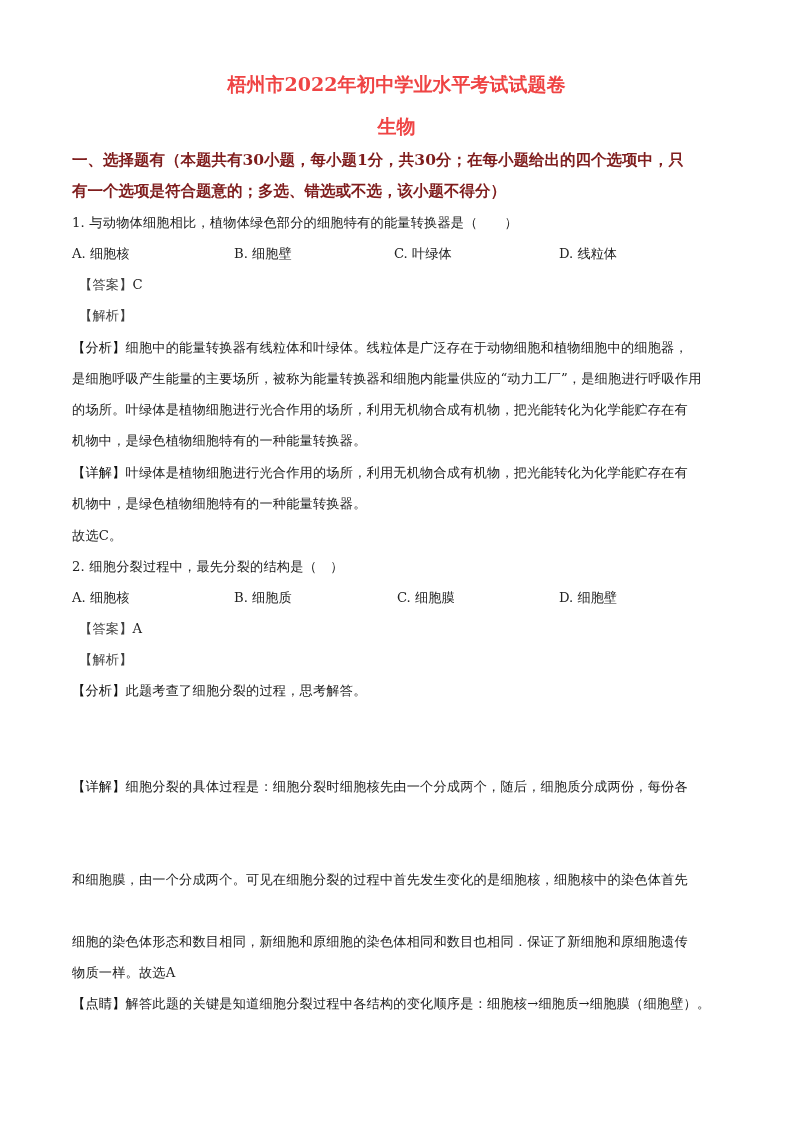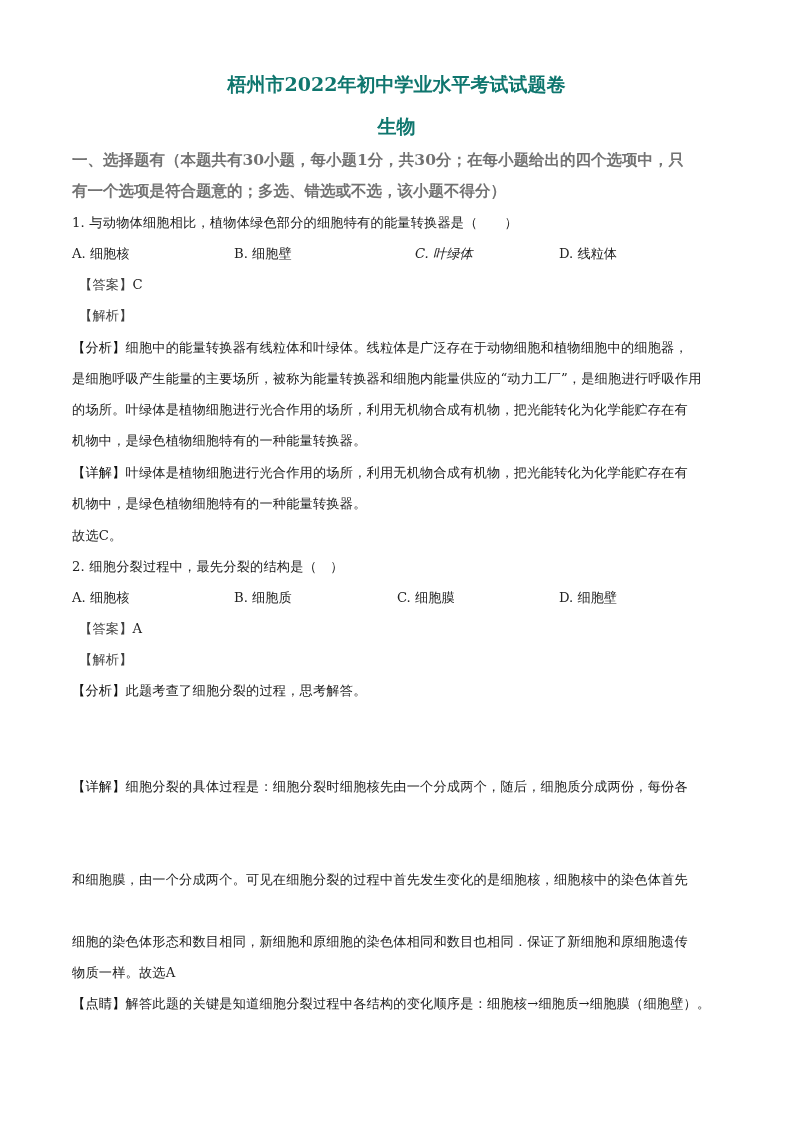--- a/index.html
+++ b/index.html
@@ -4,48 +4,48 @@
 <style>
   html, body { margin: 0; padding: 0; background: #ffffff; }
   body {
     width: 793px; height: 1122px; position: relative; overflow: hidden;
     font-family: "DejaVu Serif", "Liberation Serif", serif;
     color: #1a1a1a;
   }
   .page { position: absolute; left: 0; top: 0; width: 793px; height: 1122px; }
   .title {
     position: absolute; left: 0; width: 793px; text-align: center;
-    font-weight: bold; font-size: 19px; color: #0f766e;
+    font-weight: bold; font-size: 19px; color: #ef4444;
   }
   .line {
     position: absolute; left: 72px; font-size: 13.2px; white-space: nowrap;
     color: #222; letter-spacing: 0.2px;
   }
   .section {
-    position: absolute; left: 72px; font-size: 15.5px; font-weight: bold; white-space: nowrap; color: #737373;
+    position: absolute; left: 72px; font-size: 15.5px; font-weight: bold; white-space: nowrap; color: #7f1d1d;
   }
   .tag { color: #404040; margin-left: 7px; }
   .tag-dark { color: #111; }
   .opt { position: absolute; font-size: 13.2px; white-space: nowrap; color: #222; }
 </style>
 </head>
 <body>
 
 <div class="page">
 
   <div class="title" style="top:72px;">梧州市2022年初中学业水平考试试题卷</div>
   <div class="title" style="top:114px;">生物</div>
 
   <div class="section" style="top:150px;">一、选择题有（本题共有30小题，每小题1分，共30分；在每小题给出的四个选项中，只</div>
   <div class="section" style="top:181px;">有一个选项是符合题意的；多选、错选或不选，该小题不得分）</div>
 
   <div class="line" style="top:214px;">1. 与动物体细胞相比，植物体绿色部分的细胞特有的能量转换器是（　　）</div>
   <div class="opt" style="left:72px; top:245px;">A. 细胞核</div>
   <div class="opt" style="left:234px; top:245px;">B. 细胞壁</div>
-  <div class="opt" style="left:415px; top:245px;font-style:italic;">C. 叶绿体</div>
+  <div class="opt" style="left:394px; top:245px;">C. 叶绿体</div>
   <div class="opt" style="left:559px; top:245px;">D. 线粒体</div>
 
   <div class="line" style="top:276px;">
     <span class="tag">【答案】</span><span>C</span>
   </div>
   <div class="line" style="top:307px;">
     <span class="tag">【解析】</span>
   </div>
 
   <div class="line" style="top:339px;">

